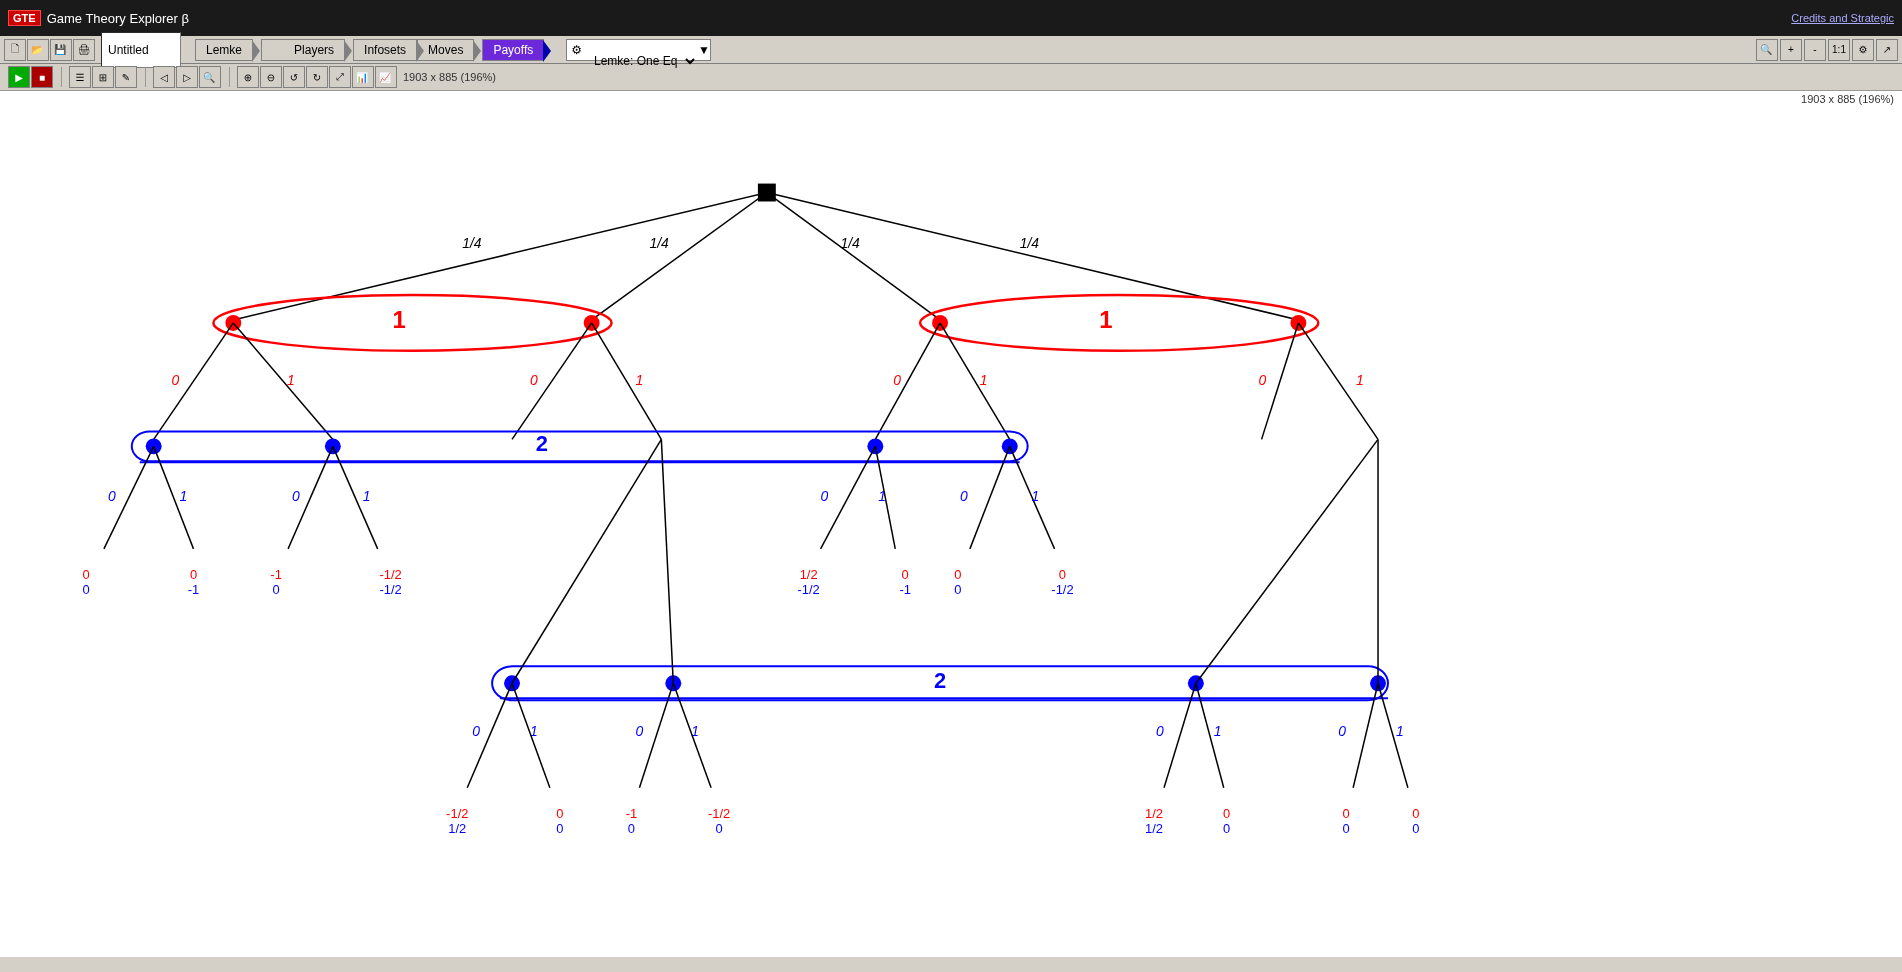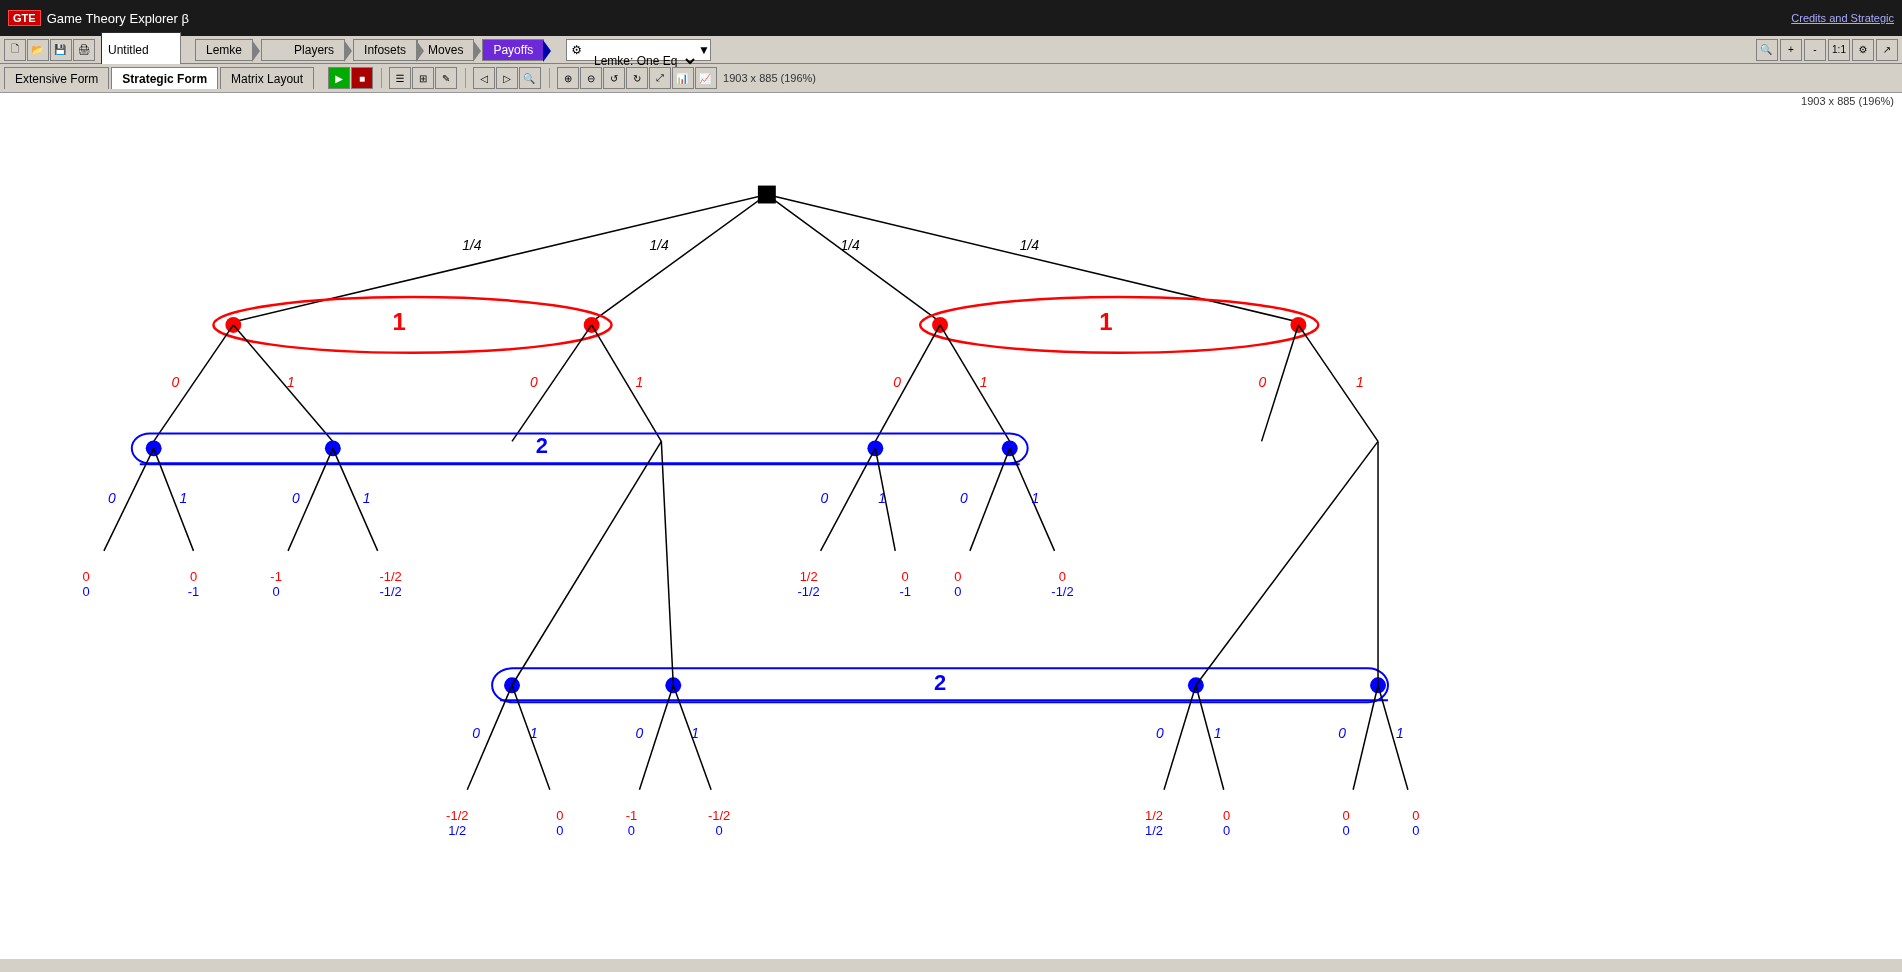--- a/index.html
+++ b/index.html
@@ -229,31 +229,20 @@
     <button class="toolbar-btn">🔍</button>
     <button class="toolbar-btn">+</button>
     <button class="toolbar-btn">-</button>
     <button class="toolbar-btn">1:1</button>
     <button class="toolbar-btn">⚙</button>
     <button class="toolbar-btn">↗</button>
   </div>
 </div>
 
 <div style="display:flex; align-items:stretch; background:#d4d0c8; border-bottom:1px solid #999;">
-  <div id="viewtabs" style="border-bottom:none; height:28px; display:flex; align-items:center; padding:2px 4px;">
-    <div class="view-tab">
-      <span>Extensive Form</span>
-    </div>
-    <div class="view-tab active">
-      <span>Strategic Form</span>
-    </div>
-    <div class="view-tab">
-      <span>Matrix Layout</span>
-    </div>
-  </div>
 
   <div style="display:flex; align-items:center; padding:2px 4px; gap:2px; margin-left:4px;">
     <div class="tool-group">
       <button class="tool-btn" style="background:#00aa00;color:white;">▶</button>
       <button class="tool-btn" style="background:#aa0000;color:white;">■</button>
     </div>
     <div class="tool-sep"></div>
     <div class="tool-group">
       <button class="tool-btn">☰</button>
       <button class="tool-btn">⊞</button>

